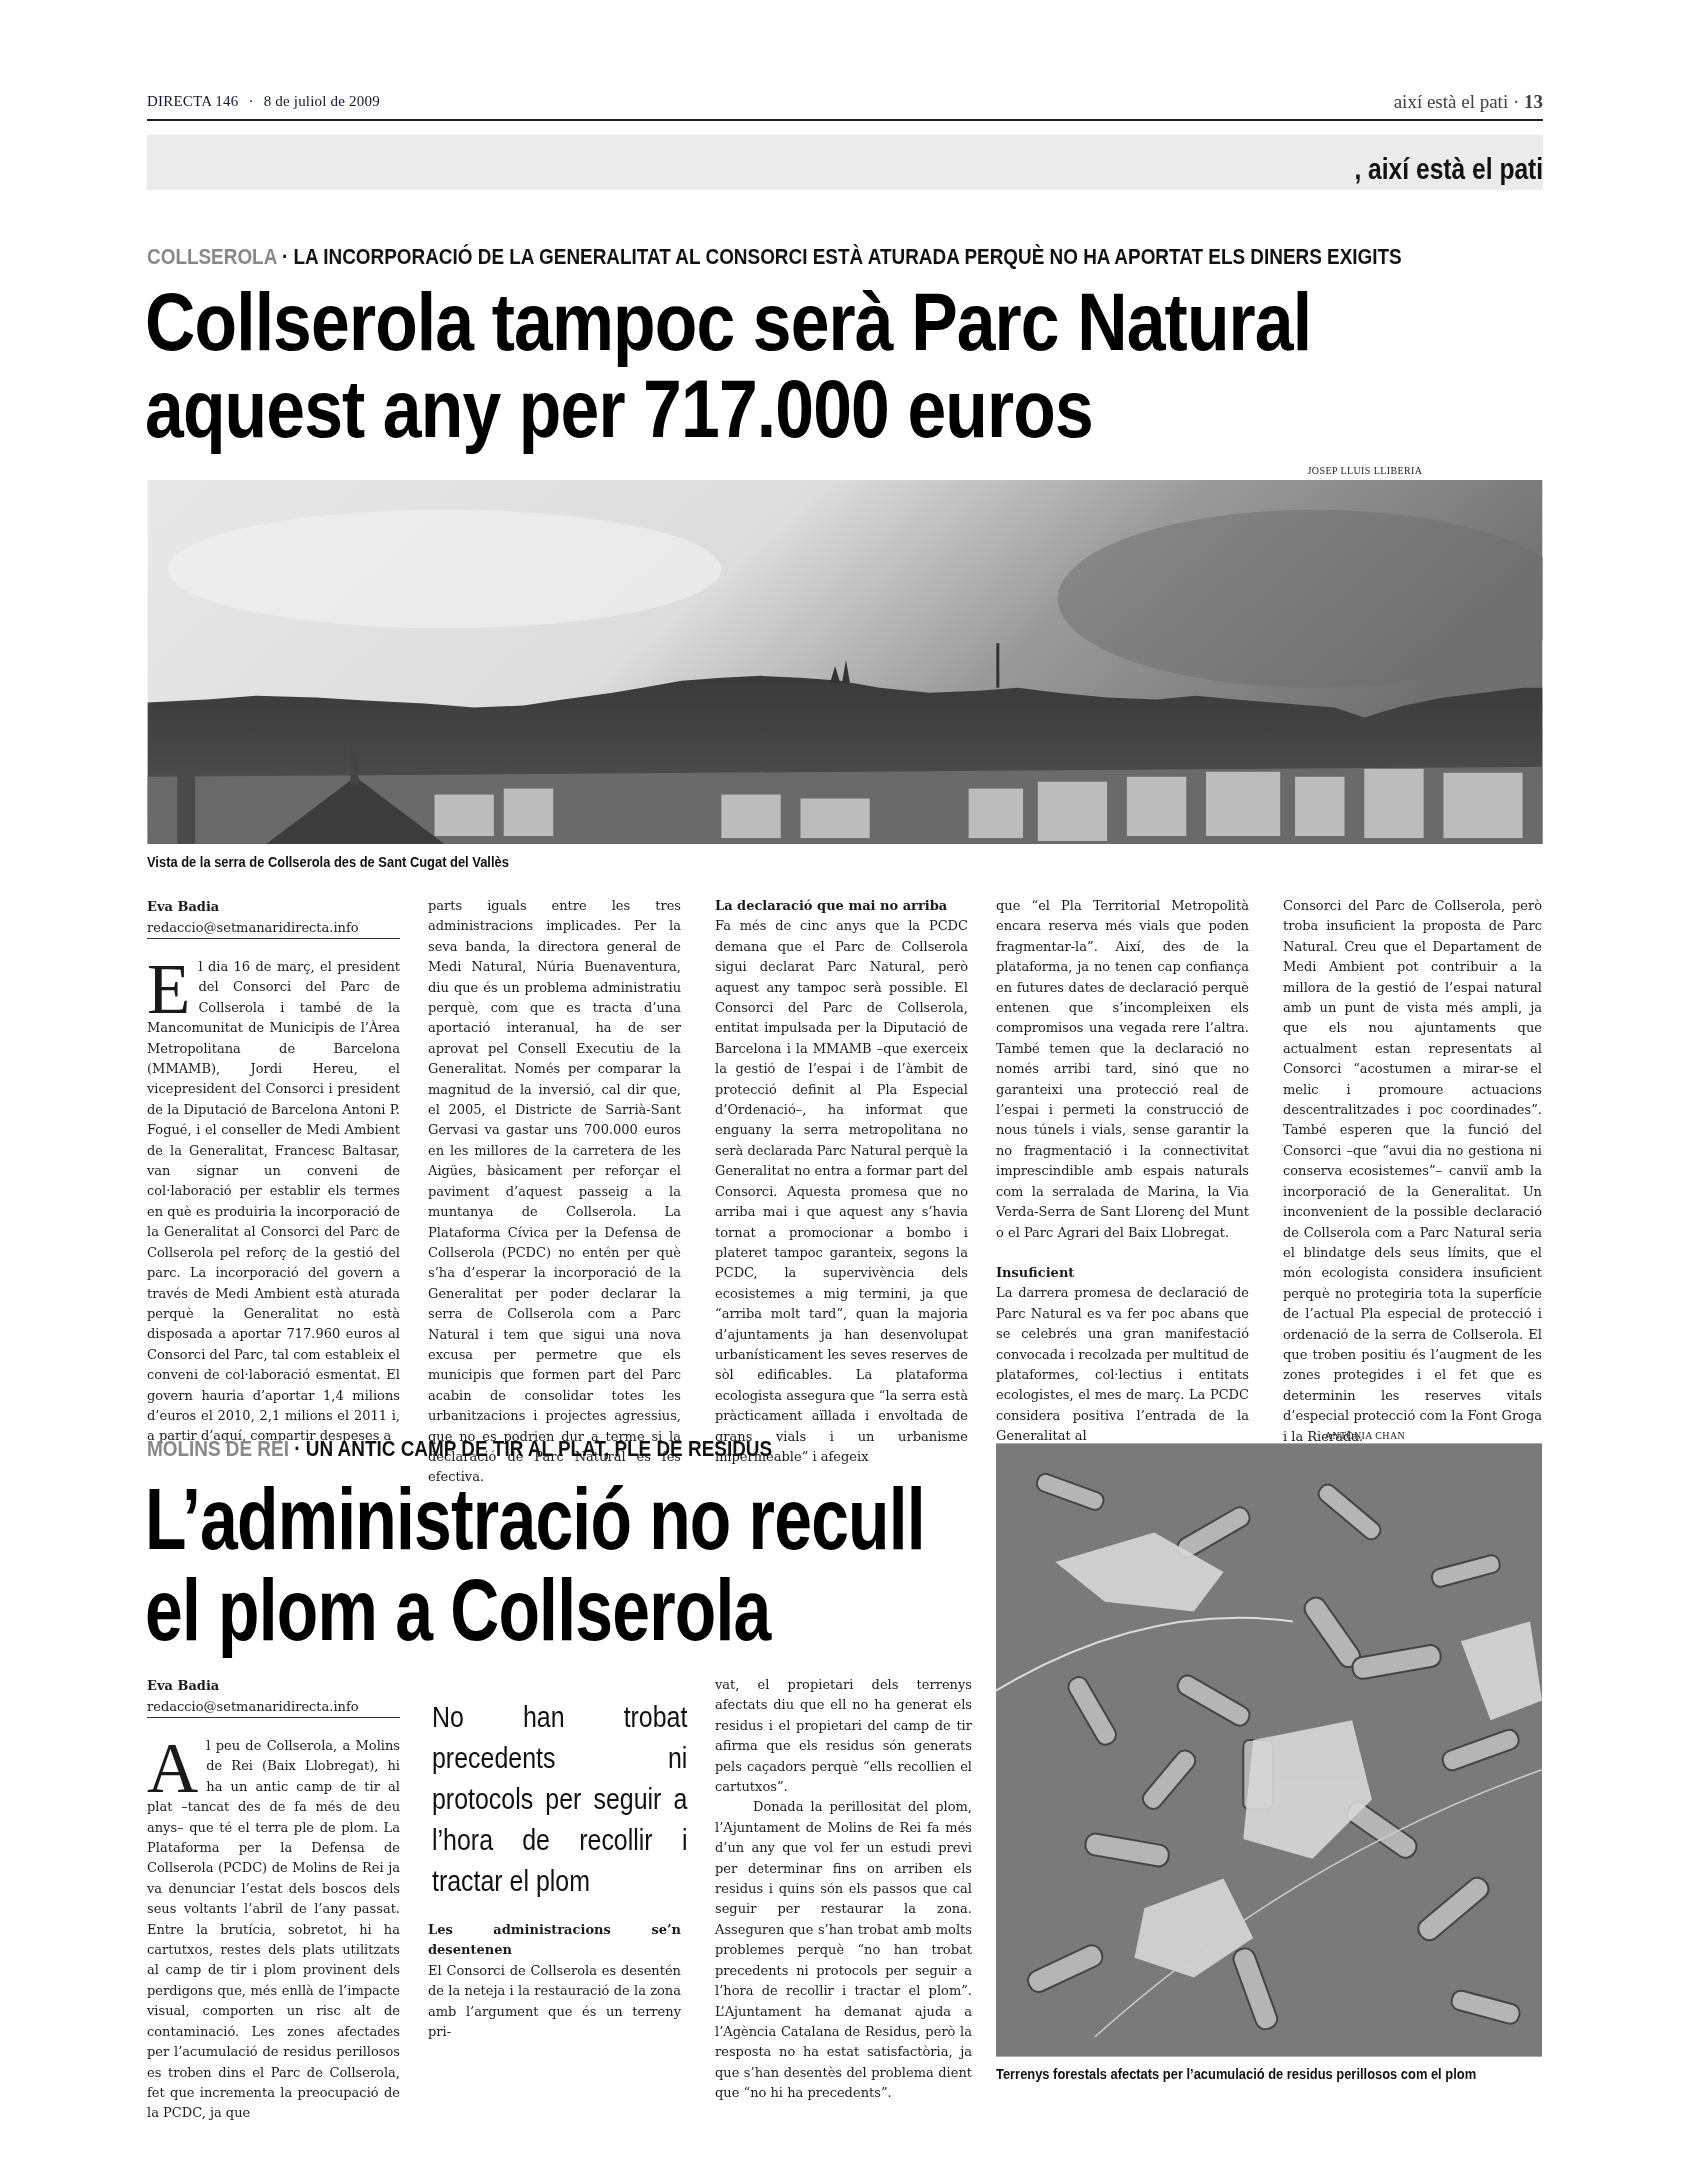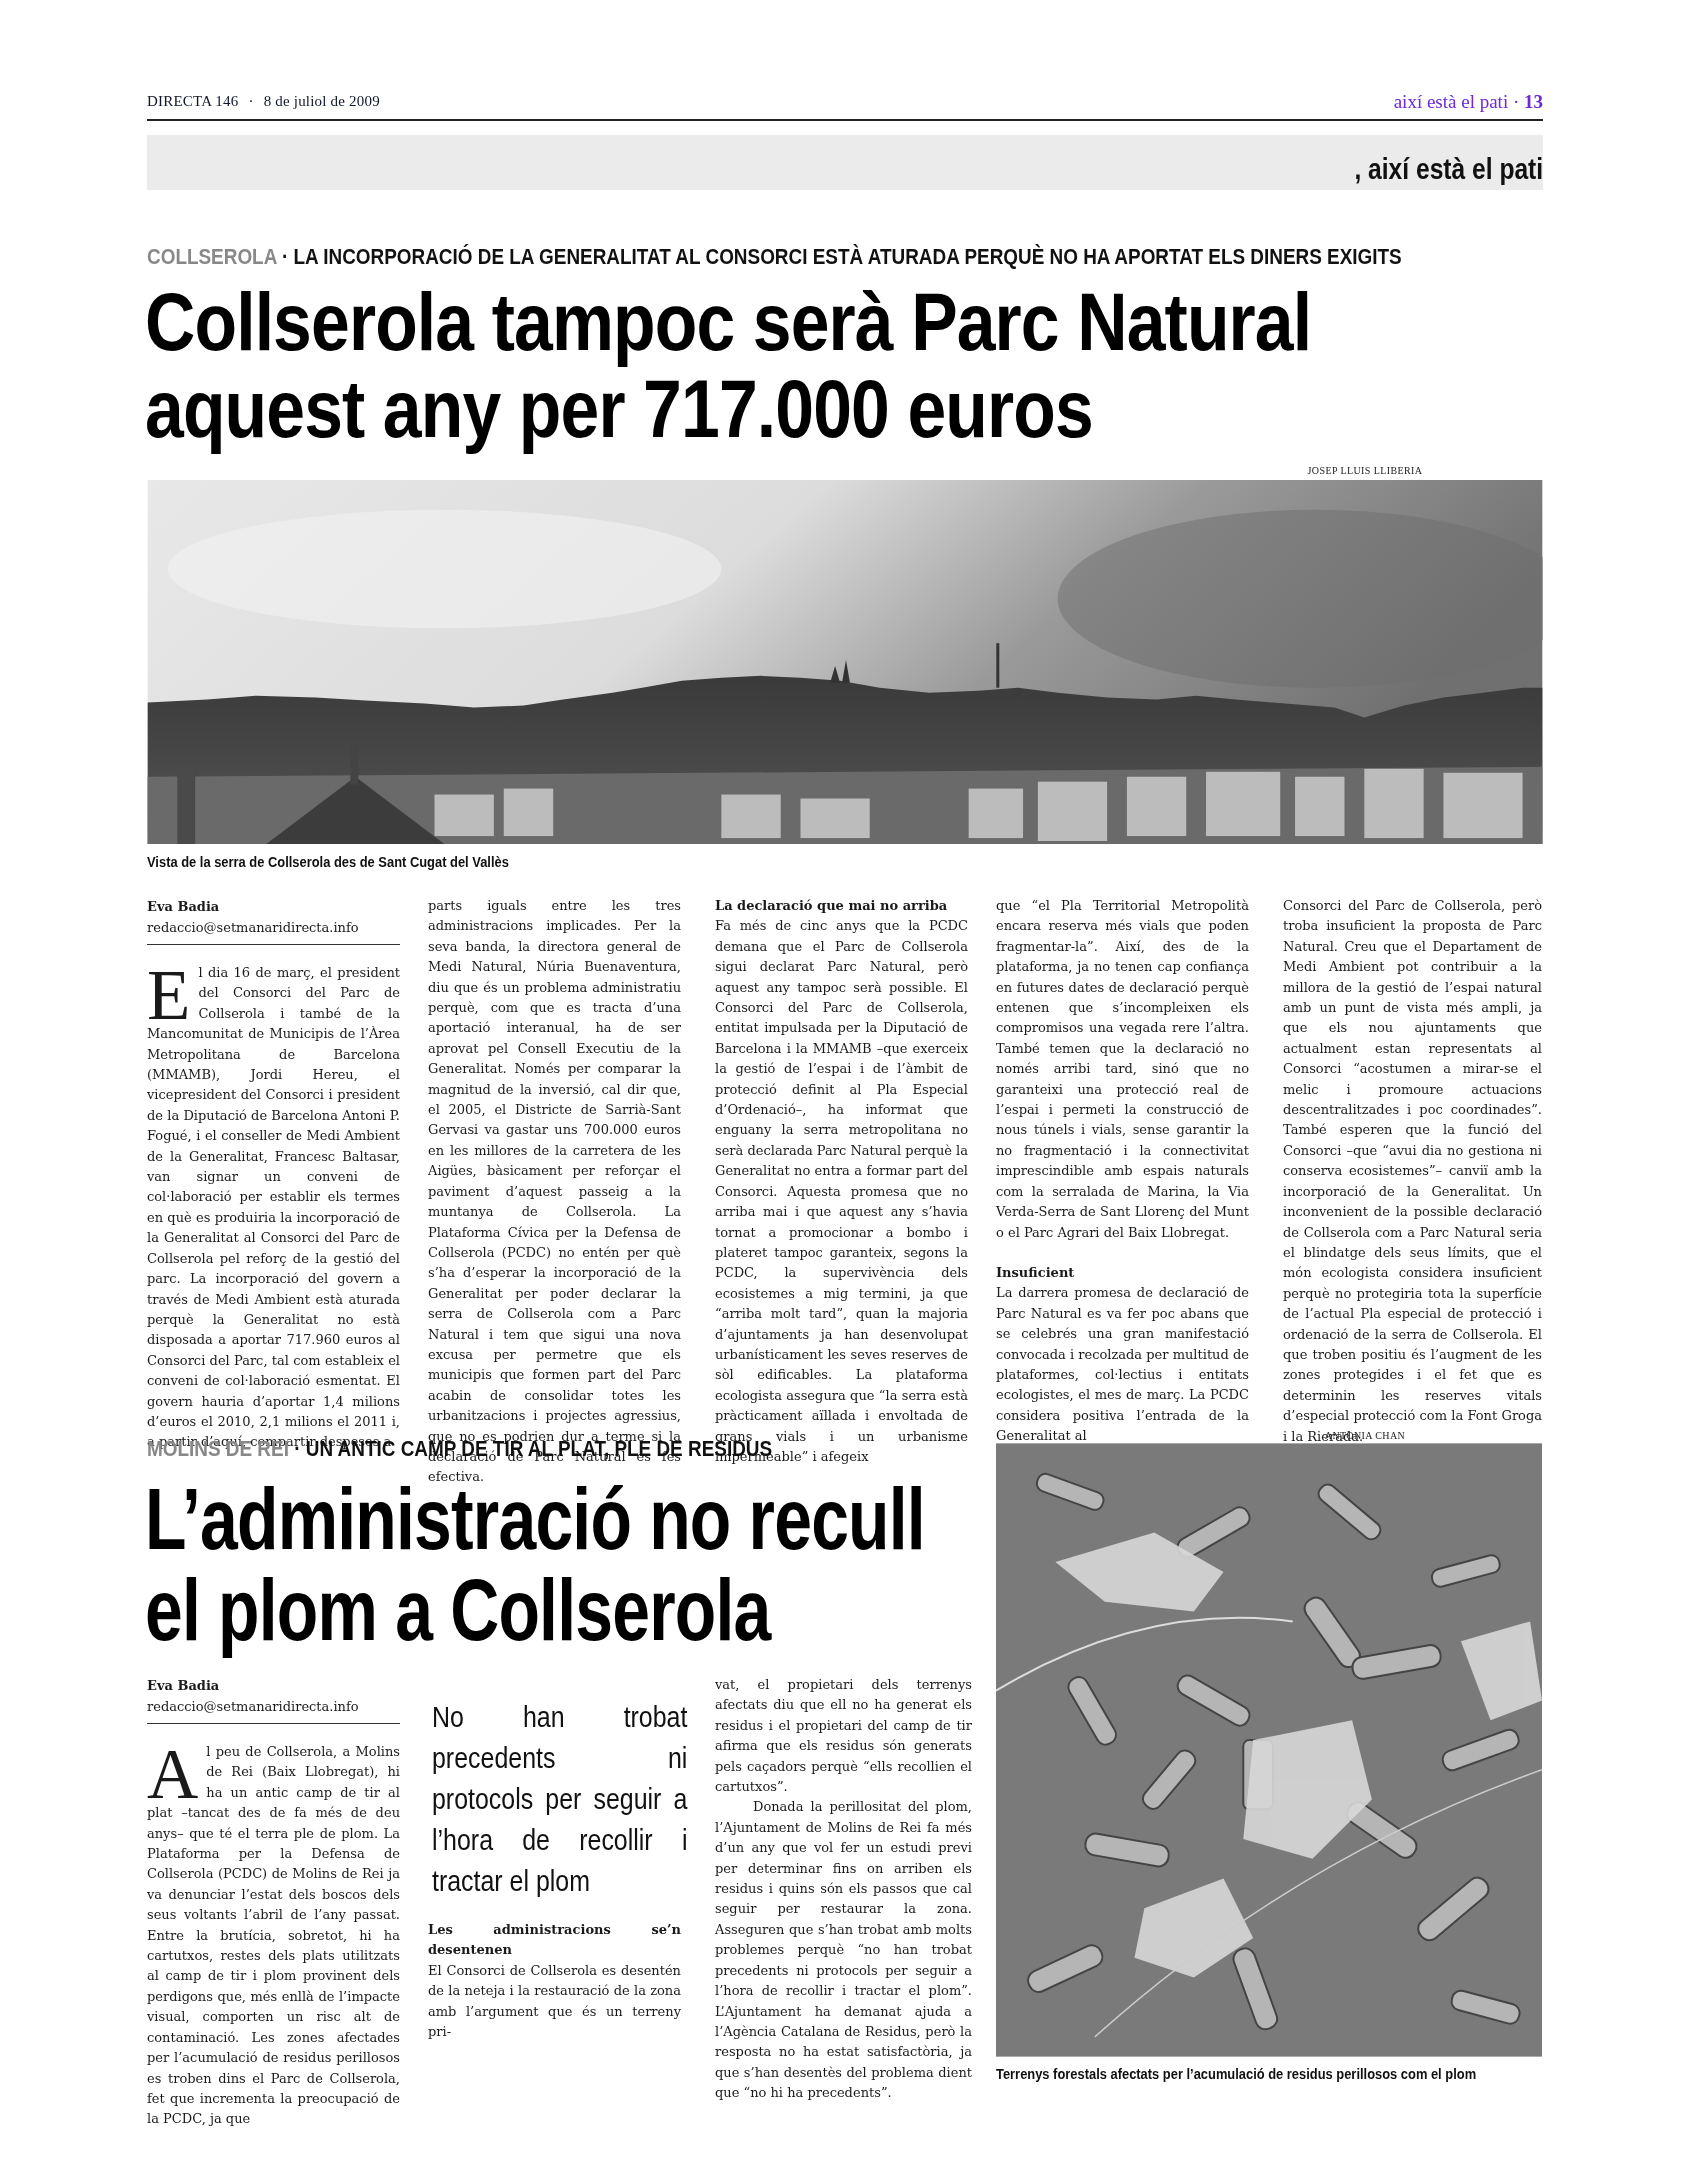--- a/index.html
+++ b/index.html
@@ -5,21 +5,21 @@
   * { box-sizing: border-box; margin: 0; padding: 0; }
   html, body { width: 1683px; height: 2178px; background: #ffffff; overflow: hidden; }
   body { position: relative; color: #111; font-family: "DejaVu Serif", "Liberation Serif", serif; }
 
   .abs { position: absolute; }
 
   
   .running-header { left: 147px; top: 91px; width: 1396px; height: 30px; border-bottom: 2px solid #222; }
   .rh-left { position: absolute; left: 0; top: 2px; font-family: "Liberation Serif", serif; font-size: 15px; letter-spacing: 0.2px; color: #0f172a; }
   .rh-left .dot { margin: 0 10px; }
-  .rh-right { position: absolute; right: 0; top: 0; font-family: "Liberation Serif", serif; font-size: 19px; color: #6d28d9; }
+  .rh-right { position: absolute; right: 0; top: 0; font-family: "Liberation Serif", serif; font-size: 19px; color: #404040; }
   .rh-right b { font-weight: bold; }
 
   .section-band { left: 147px; top: 135px; width: 1396px; height: 55px; background: #ebebeb; }
   .section-band-title { position: absolute; right: 0; bottom: 4px; font-family: "Liberation Sans", sans-serif; font-weight: bold; font-size: 30px; transform: scaleX(0.82); transform-origin: right bottom; color: #111; }
 
   
   .kicker { font-family: "Liberation Sans", sans-serif; font-weight: bold; font-size: 22px; transform: scaleX(0.86); transform-origin: left center; white-space: nowrap; color: #111; }
   .kicker .k-tag { color: #888; }
 
   .headline { font-family: "Liberation Sans", sans-serif; font-weight: bold; color: #000; letter-spacing: -1px; transform-origin: left top; white-space: nowrap; }
@@ -27,21 +27,21 @@
   .credit { font-family: "Liberation Serif", serif; font-size: 10px; letter-spacing: 0.4px; color: #222; text-align: center; }
 
   .photo { overflow: hidden; }
   .caption { font-family: "Liberation Sans", sans-serif; font-weight: bold; font-size: 15px; transform: scaleX(0.86); transform-origin: left center; white-space: nowrap; color: #111; }
 
   
   .col { font-family: "DejaVu Serif", serif; font-size: 13px; line-height: 20.4px; text-align: justify; color: #1a1a1a; hyphens: manual; }
   .col p { margin: 0; }
   .col .sub { font-weight: bold; display: block; }
   .col .indent { text-indent: 38px; }
-  .byline { font-family: "DejaVu Serif", serif; font-size: 13px; line-height: 21px; padding-bottom: 6px; border-bottom: 1.5px solid #333; margin-bottom: 18px; }
+  .byline { font-family: "DejaVu Serif", serif; font-size: 13px; line-height: 21px; border-bottom: 1.5px solid #333; margin-bottom: 18px; }
   .byline .name { font-weight: bold; display: block; }
   .dropcap { float: left; font-family: "Liberation Serif", serif; font-size: 71px; line-height: 57px; margin: 4px 8px 0 0; }
 
   .pullquote { font-family: "Liberation Sans", sans-serif; font-size: 29px; line-height: 41px; color: #111; transform: scaleX(0.86); transform-origin: left top; width: 297px; }
 </style>
 </head>
 <body>
 
 <div class="abs running-header">
   <div class="rh-left">

